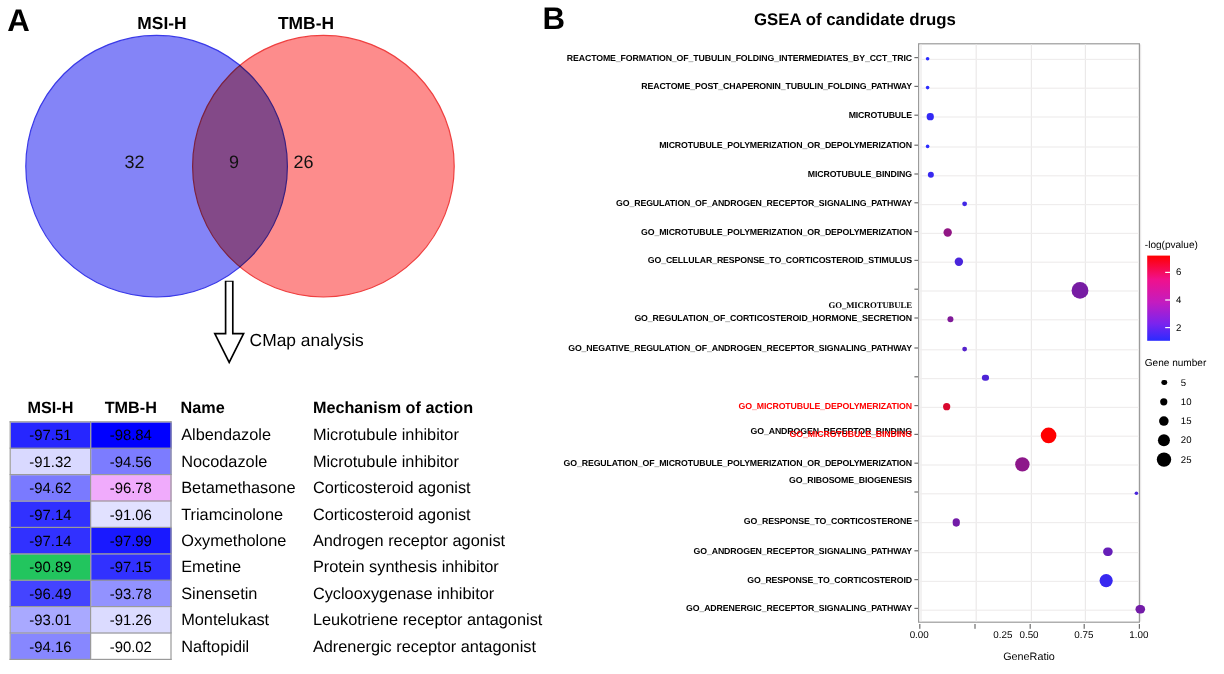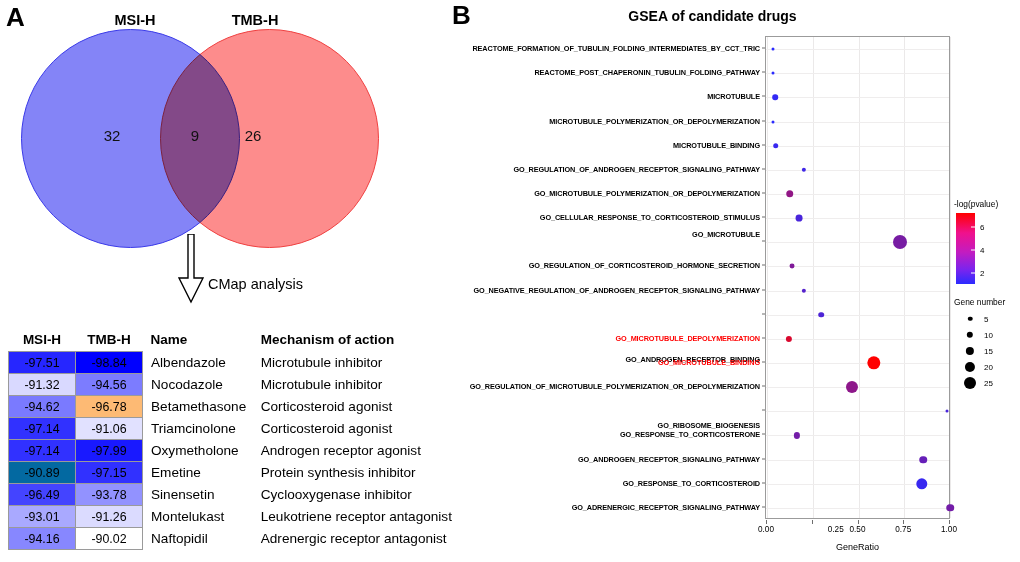--- a/index.html
+++ b/index.html
@@ -236,38 +236,38 @@
         <td class="moa">Microtubule inhibitor</td>
       </tr>
       <tr>
         <td class="score" style="background: rgb(217, 217, 255);">-91.32</td>
         <td class="score" style="background: rgb(124, 124, 255);">-94.56</td>
         <td class="name">Nocodazole</td>
         <td class="moa">Microtubule inhibitor</td>
       </tr>
       <tr>
         <td class="score" style="background: rgb(122, 122, 255);">-94.62</td>
-        <td class="score" style="background: #fdba74;">-96.78</td>
+        <td class="score" style="background: #f0abfc;">-96.78</td>
         <td class="name">Betamethasone</td>
         <td class="moa">Corticosteroid agonist</td>
       </tr>
       <tr>
         <td class="score" style="background: rgb(49, 49, 255);">-97.14</td>
         <td class="score" style="background: rgb(225, 225, 255);">-91.06</td>
         <td class="name">Triamcinolone</td>
         <td class="moa">Corticosteroid agonist</td>
       </tr>
       <tr>
         <td class="score" style="background: rgb(49, 49, 255);">-97.14</td>
         <td class="score" style="background: rgb(25, 25, 255);">-97.99</td>
         <td class="name">Oxymetholone</td>
         <td class="moa">Androgen receptor agonist</td>
       </tr>
       <tr>
-        <td class="score" style="background: #0369a1;">-90.89</td>
+        <td class="score" style="background: #22c55e;">-90.89</td>
         <td class="score" style="background: rgb(49, 49, 255);">-97.15</td>
         <td class="name">Emetine</td>
         <td class="moa">Protein synthesis inhibitor</td>
       </tr>
       <tr>
         <td class="score" style="background: rgb(68, 68, 255);">-96.49</td>
         <td class="score" style="background: rgb(146, 146, 255);">-93.78</td>
         <td class="name">Sinensetin</td>
         <td class="moa">Cyclooxygenase inhibitor</td>
       </tr>
@@ -341,28 +341,28 @@
 
   <div id="ylabels-layer">
       <div class="ylab" style="top: 48.075px; right: 260px;">REACTOME_FORMATION_OF_TUBULIN_FOLDING_INTERMEDIATES_BY_CCT_TRIC</div>
       <div class="ylab" style="top: 72.225px; right: 260px;">REACTOME_POST_CHAPERONIN_TUBULIN_FOLDING_PATHWAY</div>
       <div class="ylab" style="top: 96.375px; right: 260px;">MICROTUBULE</div>
       <div class="ylab" style="top: 120.525px; right: 260px;">MICROTUBULE_POLYMERIZATION_OR_DEPOLYMERIZATION</div>
       <div class="ylab" style="top: 144.675px; right: 260px;">MICROTUBULE_BINDING</div>
       <div class="ylab" style="top: 168.825px; right: 260px;">GO_REGULATION_OF_ANDROGEN_RECEPTOR_SIGNALING_PATHWAY</div>
       <div class="ylab" style="top: 192.975px; right: 260px;">GO_MICROTUBULE_POLYMERIZATION_OR_DEPOLYMERIZATION</div>
       <div class="ylab" style="top: 217.125px; right: 260px;">GO_CELLULAR_RESPONSE_TO_CORTICOSTEROID_STIMULUS</div>
-      <div class="ylab" style="top: 234px; right: 260px;">GO_MICROTUBULE</div>
+      <div class="ylab" style="top: 254px; right: 260px; font-family: Liberation Serif, serif;">GO_MICROTUBULE</div>
       <div class="ylab" style="top: 265.425px; right: 260px;">GO_REGULATION_OF_CORTICOSTEROID_HORMONE_SECRETION</div>
       <div class="ylab" style="top: 289.575px; right: 260px;">GO_NEGATIVE_REGULATION_OF_ANDROGEN_RECEPTOR_SIGNALING_PATHWAY</div>
       <div class="ylab" style="top: 313.725px; right: 260px; margin-top: 45px;">GO_ANDROGEN_RECEPTOR_BINDING</div>
       <div class="ylab hl" style="top: 337.875px; right: 260px;">GO_MICROTUBULE_DEPOLYMERIZATION</div>
       <div class="ylab hl" style="top: 362.025px; right: 260px;">GO_MICROTUBULE_BINDING</div>
       <div class="ylab" style="top: 386.175px; right: 260px;">GO_REGULATION_OF_MICROTUBULE_POLYMERIZATION_OR_DEPOLYMERIZATION</div>
-      <div class="ylab" style="top: 425px; right: 260px; padding-left: 18px;">GO_RIBOSOME_BIOGENESIS</div>
+      <div class="ylab" style="top: 400px; right: 260px; padding-left: 18px;">GO_RIBOSOME_BIOGENESIS</div>
       <div class="ylab" style="top: 434.475px; right: 260px;">GO_RESPONSE_TO_CORTICOSTERONE</div>
       <div class="ylab" style="top: 458.625px; right: 260px;">GO_ANDROGEN_RECEPTOR_SIGNALING_PATHWAY</div>
       <div class="ylab" style="top: 482.775px; right: 260px;">GO_RESPONSE_TO_CORTICOSTEROID</div>
       <div class="ylab" style="top: 506.925px; right: 260px;">GO_ADRENERGIC_RECEPTOR_SIGNALING_PATHWAY</div>
     </div>
   <div id="yticks-layer">
       <div class="ytick" style="top: 48.075px; left: 322px;"></div>
       <div class="ytick" style="top: 72.225px; left: 322px;"></div>
       <div class="ytick" style="top: 96.375px; left: 322px;"></div>
       <div class="ytick" style="top: 120.525px; left: 322px;"></div>

